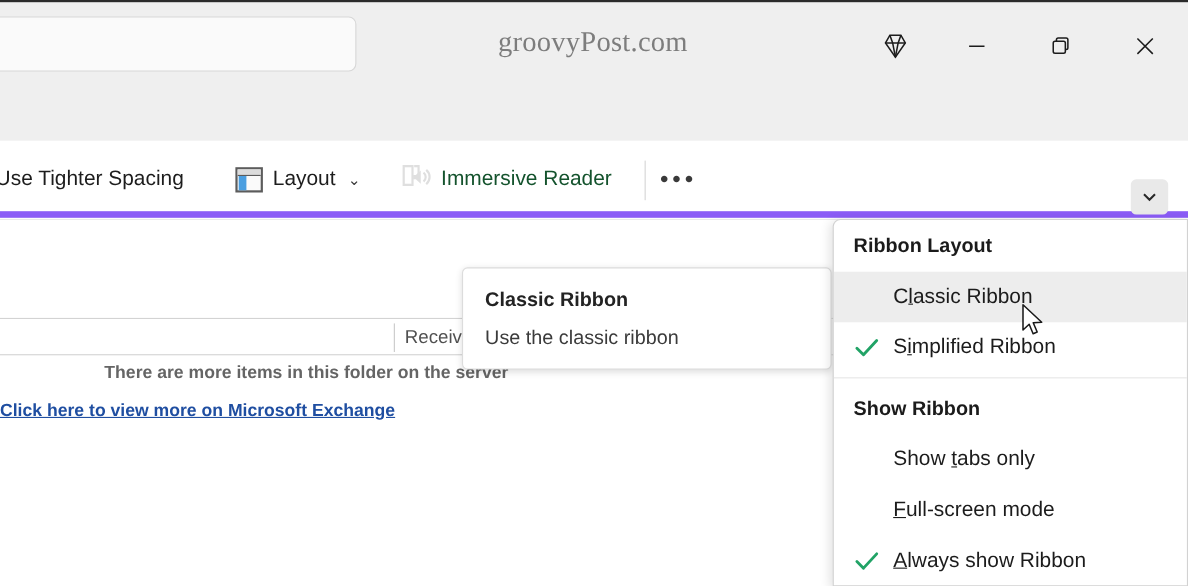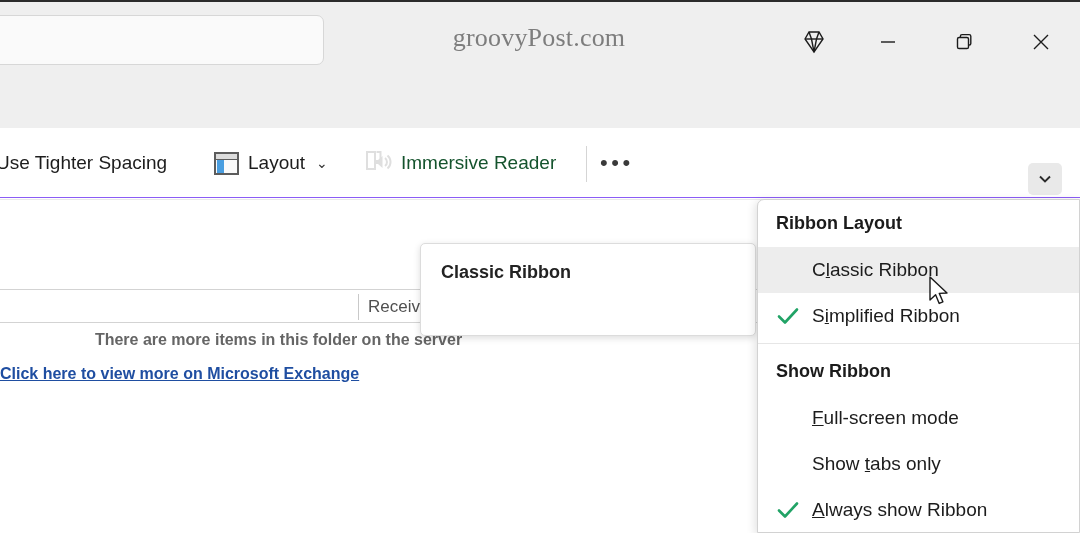--- a/index.html
+++ b/index.html
@@ -80,21 +80,21 @@
   .toggle-text {
     position: absolute; left: 35px; top: 4px;
     font-size: 15px; color: #5d5d5d;
   }
 
   
   .ribbon {
     position: absolute; left: 0; top: 128px;
     width: 1080px; height: 70px;
     background: #ffffff;
-    border-bottom: 1px solid #8b5cf6;
+    border-bottom: 6px solid #8b5cf6;
   }
   .rb-item {
     position: absolute; top: 0; height: 70px;
     display: flex; align-items: center; gap: 9px;
     font-size: 19px; color: #1d1d1d;
     white-space: nowrap;
   }
   .rb-tighter { left: -4px; }
   .rb-layout  { left: 214px; justify-content: center; }
   .rb-reader  { left: 364px; color: #14532d; justify-content: center; }
@@ -332,45 +332,46 @@
       <div class="col-divider"></div>
       <div class="col-received">Received</div>
     </div>
 
     <div class="more-items">There are more items in this folder on the server</div>
     <div class="exchange-link">Click here to view more on Microsoft Exchange</div>
   </div>
 
   <div class="tooltip">
     <div class="tt-title">Classic Ribbon</div>
+    <div class="tt-body">Use the classic ribbon</div>
   </div>
 
   <div class="menu" id="menu">
       <div class="menu-group-title">Ribbon Layout</div>
       <div class="menu-item hover">
         <span class="menu-check"></span>
         <span>C<span class="ak">l</span>assic Ribbon</span>
       </div>
       <div class="menu-item">
         <span class="menu-check">
           <svg width="24" height="20" viewBox="0 0 24 20" fill="none" stroke="#21a366" stroke-width="2.6" stroke-linecap="round" stroke-linejoin="round">
             <path d="M3 10.5 L9 16.5 L21 3.5"></path>
           </svg>
         </span>
         <span>S<span class="ak">i</span>mplified Ribbon</span>
       </div>
       <div class="menu-sep"></div>
       <div class="menu-group-title">Show Ribbon</div>
       <div class="menu-item">
         <span class="menu-check"></span>
-        <span><span class="ak">F</span>ull-screen mode</span>
+        <span>Show <span class="ak">t</span>abs only</span>
       </div>
       <div class="menu-item">
         <span class="menu-check"></span>
-        <span>Show <span class="ak">t</span>abs only</span>
+        <span><span class="ak">F</span>ull-screen mode</span>
       </div>
       <div class="menu-item">
         <span class="menu-check">
           <svg width="24" height="20" viewBox="0 0 24 20" fill="none" stroke="#21a366" stroke-width="2.6" stroke-linecap="round" stroke-linejoin="round">
             <path d="M3 10.5 L9 16.5 L21 3.5"></path>
           </svg>
         </span>
         <span><span class="ak">A</span>lways show Ribbon</span>
       </div>
     </div>

